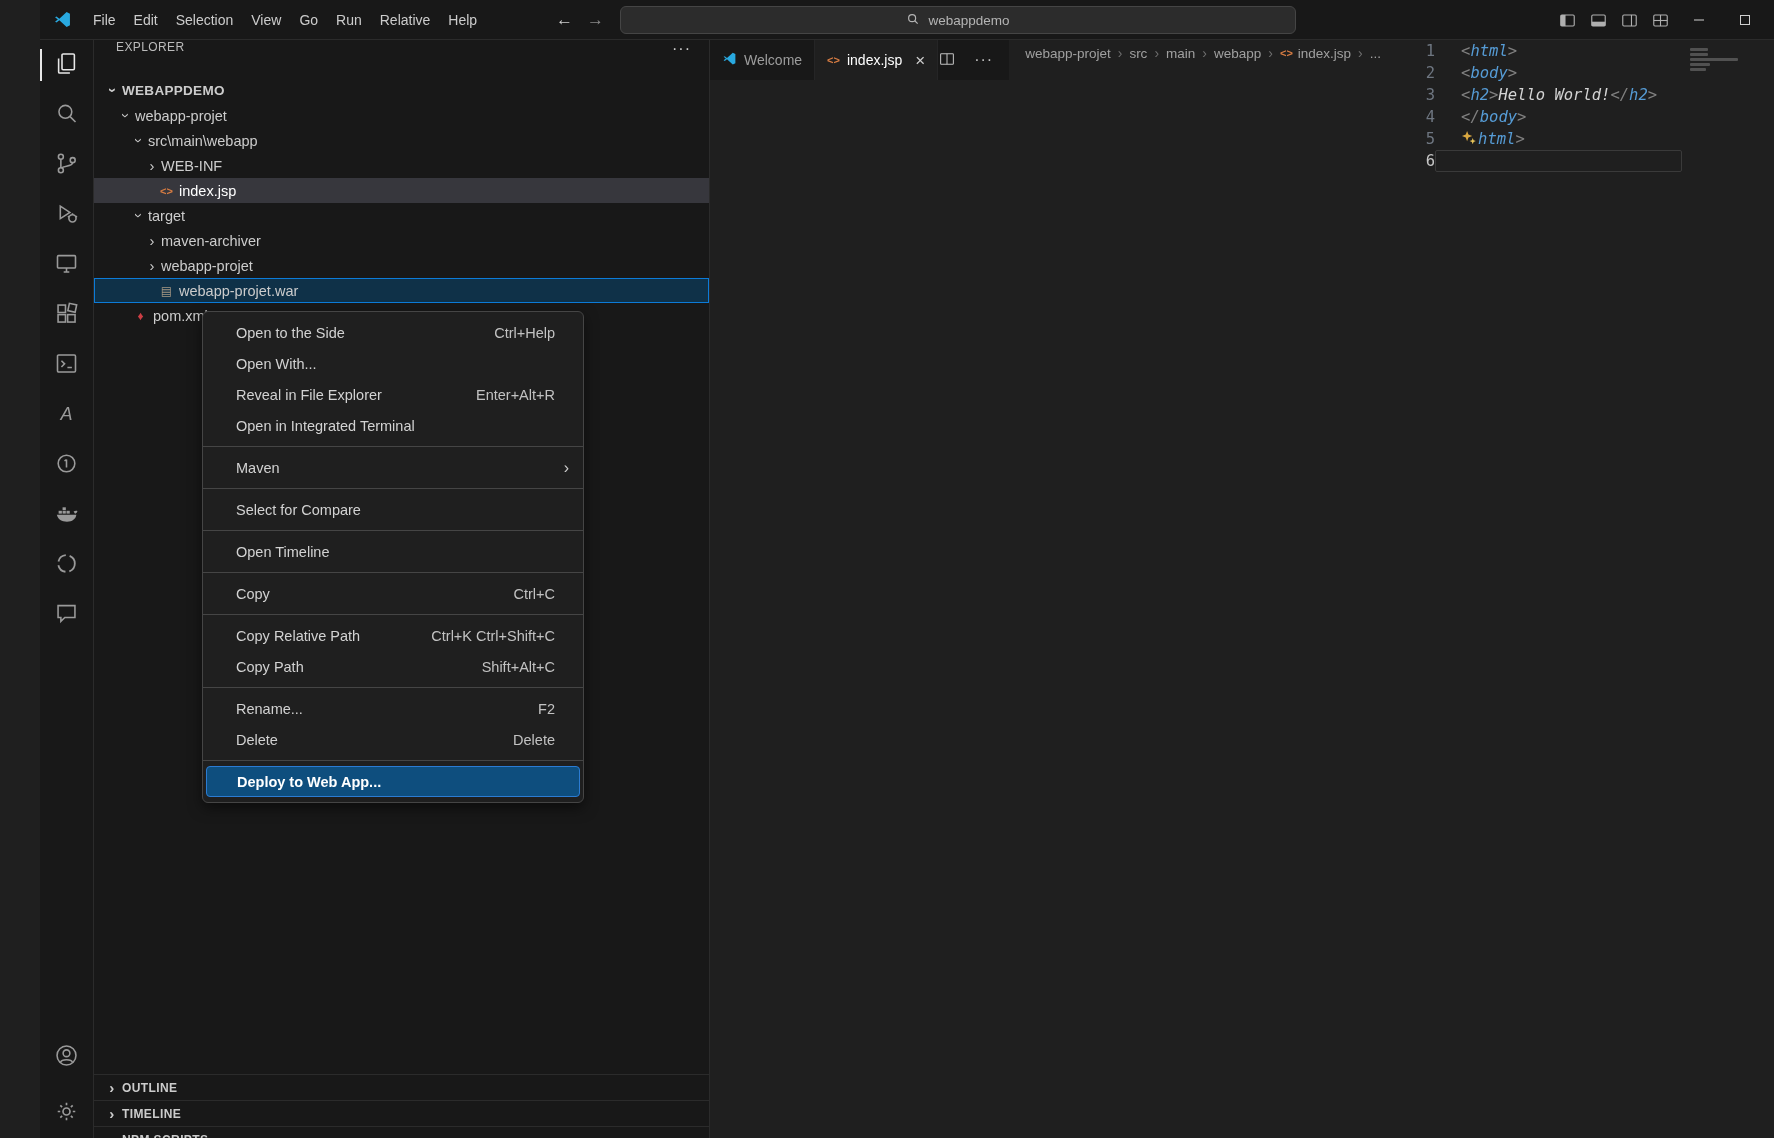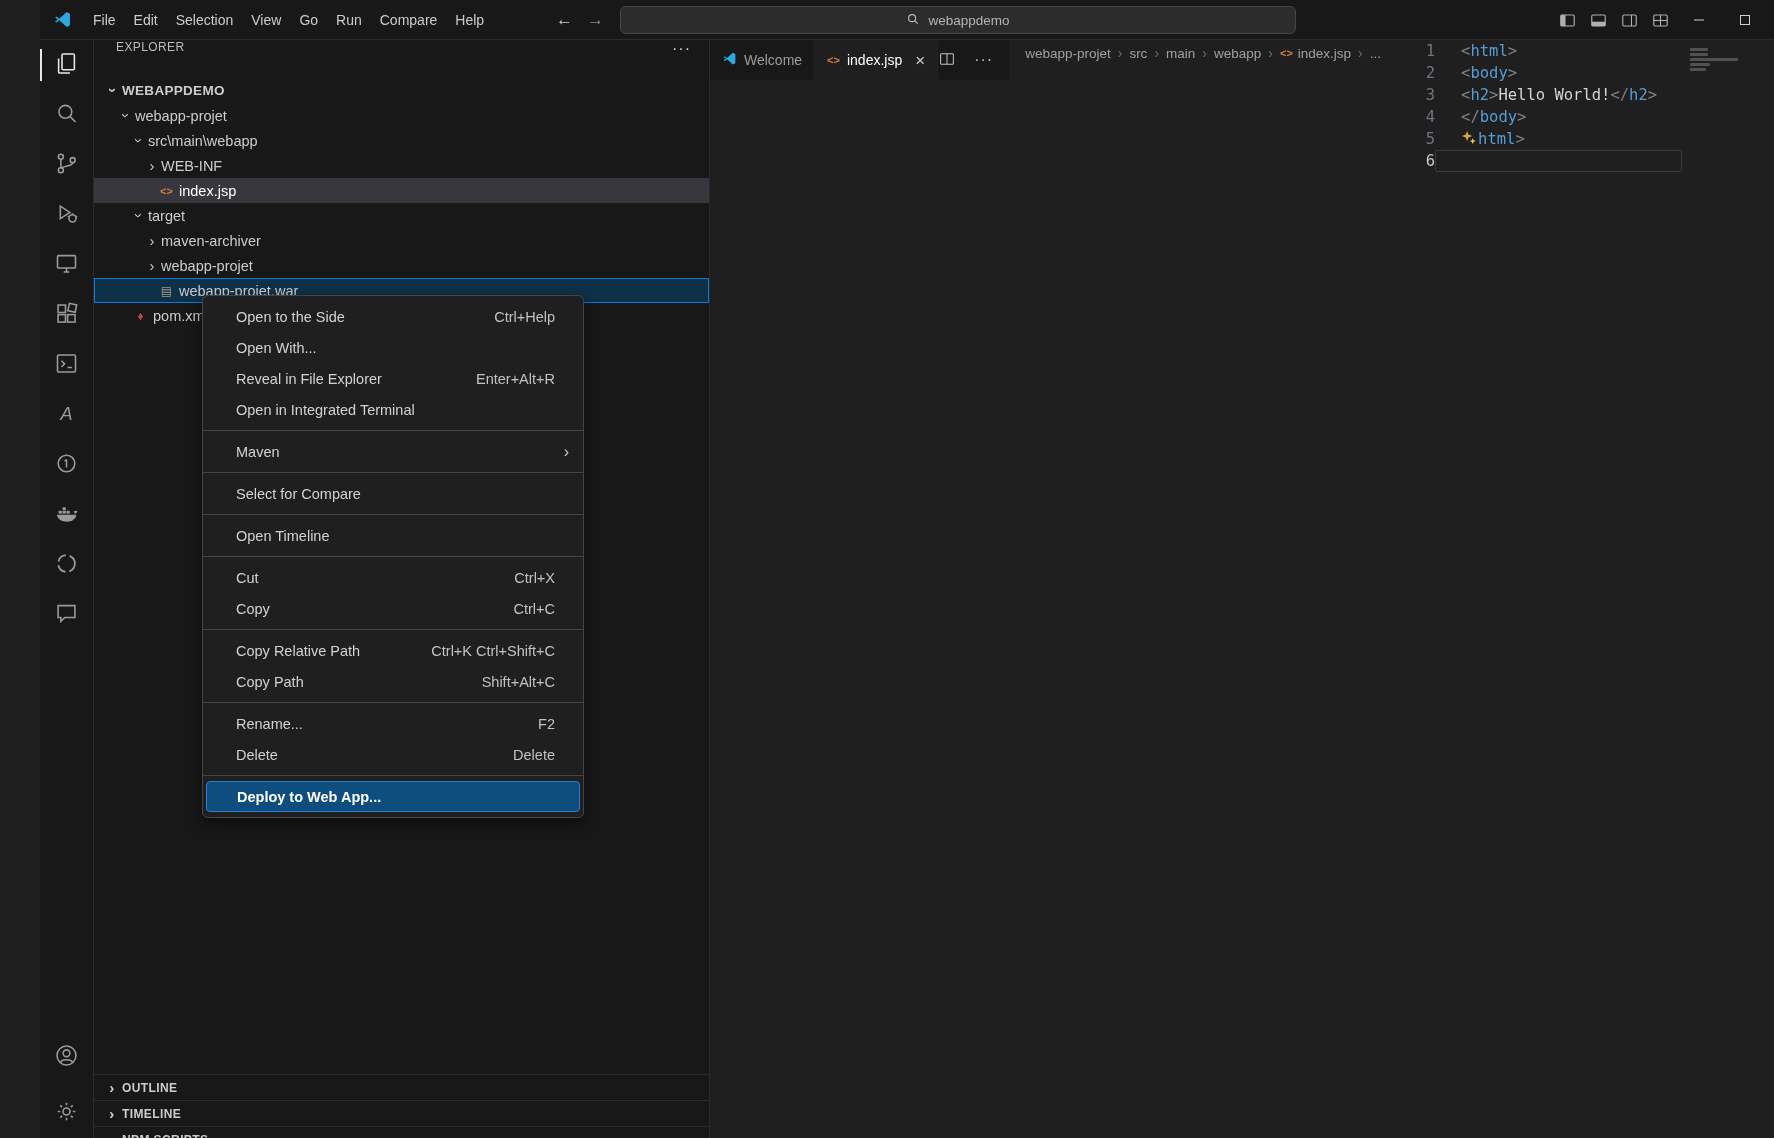--- a/index.html
+++ b/index.html
@@ -74,33 +74,33 @@
   .breadcrumb { height:26px; display:flex; align-items:center; padding-left:16px; gap:7px;
     font-size:13.5px; color:#a0a0a0; background:#1f1f1f; }
   .bc-sep { color:#6e6e6e; font-size:14px; }
   .bc-item { display:flex; align-items:center; gap:5px; }
 
   .code-area { flex:1; display:flex; font-family:"DejaVu Sans Mono","Liberation Mono",monospace; }
   .lines { flex:1; }
   .code-row { display:flex; height:22px; line-height:22px; font-size:15.5px; }
   .gutter { width:54px; text-align:right; color:#6e7681; flex-shrink:0; }
   .gutter.active { color:#c6c6c6; }
-  .content { flex:1; padding-left:26px; white-space:pre; color:#d4d4d4; }
+  .content { flex:1; padding-left:26px; white-space:pre; color:#d4d4d4;font-style:italic; }
   .content.current { border:1px solid #3a3a3a; border-radius:2px; }
   .tok-tag { color:#569cd6; }
   .tok-punct { color:#808080; }
   .tok-text { color:#d4d4d4; }
   .sparkle { display:inline-block; width:16px; vertical-align:middle; margin-right:1px; }
   .minimap { width:132px; flex-shrink:0; padding-top:6px; }
   .mm-bar { height:3px; margin:2px 0 2px 8px; background:#7a7a7a; opacity:.55; border-radius:1px; }
   .editor-scrollbar { position:absolute; right:2px; top:68px; width:10px; height:130px;
     background:rgba(121,121,121,.18); }
 
   
-  .context-menu { position:absolute; left:162px; top:295px; width:382px; z-index:100;
+  .context-menu { position:absolute; left:162px; top:311px; width:382px; z-index:100;
     background:#1f1f1f; border:1px solid #454545; border-radius:6px;
     box-shadow:0 5px 14px rgba(0,0,0,.5); padding:5px 0; font-size:14.5px; color:#d2d2d2; }
   .menu-row { height:31px; display:flex; align-items:center; padding:0 28px 0 33px; cursor:default; }
   .mi-label { flex:1; white-space:nowrap; }
   .mi-shortcut { color:#c2c2c2; white-space:nowrap; }
   .mi-sub { color:#cccccc; font-size:16px; margin-right:-14px; }
   .menu-sep { height:1px; background:#454545; margin:5px 0; }
   .menu-row.highlighted { margin:0 3px; padding:0 25px 0 30px; background:#0e4e7e;
     border:1px solid #2b7cd3; border-radius:4px; color:#ffffff; font-weight:bold; }
 </style>
@@ -115,21 +115,21 @@
           <path fill="#29a9e0" d="M17.2 2.6 8 11 4.4 8.2 2.6 9.1l3.5 2.9-3.5 2.9 1.8.9L8 13l9.2 8.4 4.2-2V4.6l-4.2-2z"></path>
         </svg>
     </div>
     <div class="menu-bar">
         <div class="menu-item">File</div>
         <div class="menu-item">Edit</div>
         <div class="menu-item">Selection</div>
         <div class="menu-item">View</div>
         <div class="menu-item">Go</div>
         <div class="menu-item">Run</div>
-        <div class="menu-item">Compare</div>
+        <div class="menu-item">Relative</div>
         <div class="menu-item">Help</div>
       </div>
     <div class="nav-arrows">
       <span>←</span>
       <span class="fwd">→</span>
     </div>
     <div class="command-center">
       <span>
         <svg viewBox="0 0 24 24" width="14" height="14" fill="none" stroke="#b4b4b4" stroke-width="2">
             <circle cx="10.5" cy="10.5" r="6"></circle>
@@ -460,24 +460,20 @@
       <div class="menu-sep"></div>
       <div class="menu-row">
         <span class="mi-label">Select for Compare</span>
       </div>
       <div class="menu-sep"></div>
       <div class="menu-row">
         <span class="mi-label">Open Timeline</span>
       </div>
       <div class="menu-sep"></div>
       <div class="menu-row">
-        <span class="mi-label">Cut</span>
-        <span class="mi-shortcut">Ctrl+X</span>
-      </div>
-      <div class="menu-row">
         <span class="mi-label">Copy</span>
         <span class="mi-shortcut">Ctrl+C</span>
       </div>
       <div class="menu-sep"></div>
       <div class="menu-row">
         <span class="mi-label">Copy Relative Path</span>
         <span class="mi-shortcut">Ctrl+K Ctrl+Shift+C</span>
       </div>
       <div class="menu-row">
         <span class="mi-label">Copy Path</span>

